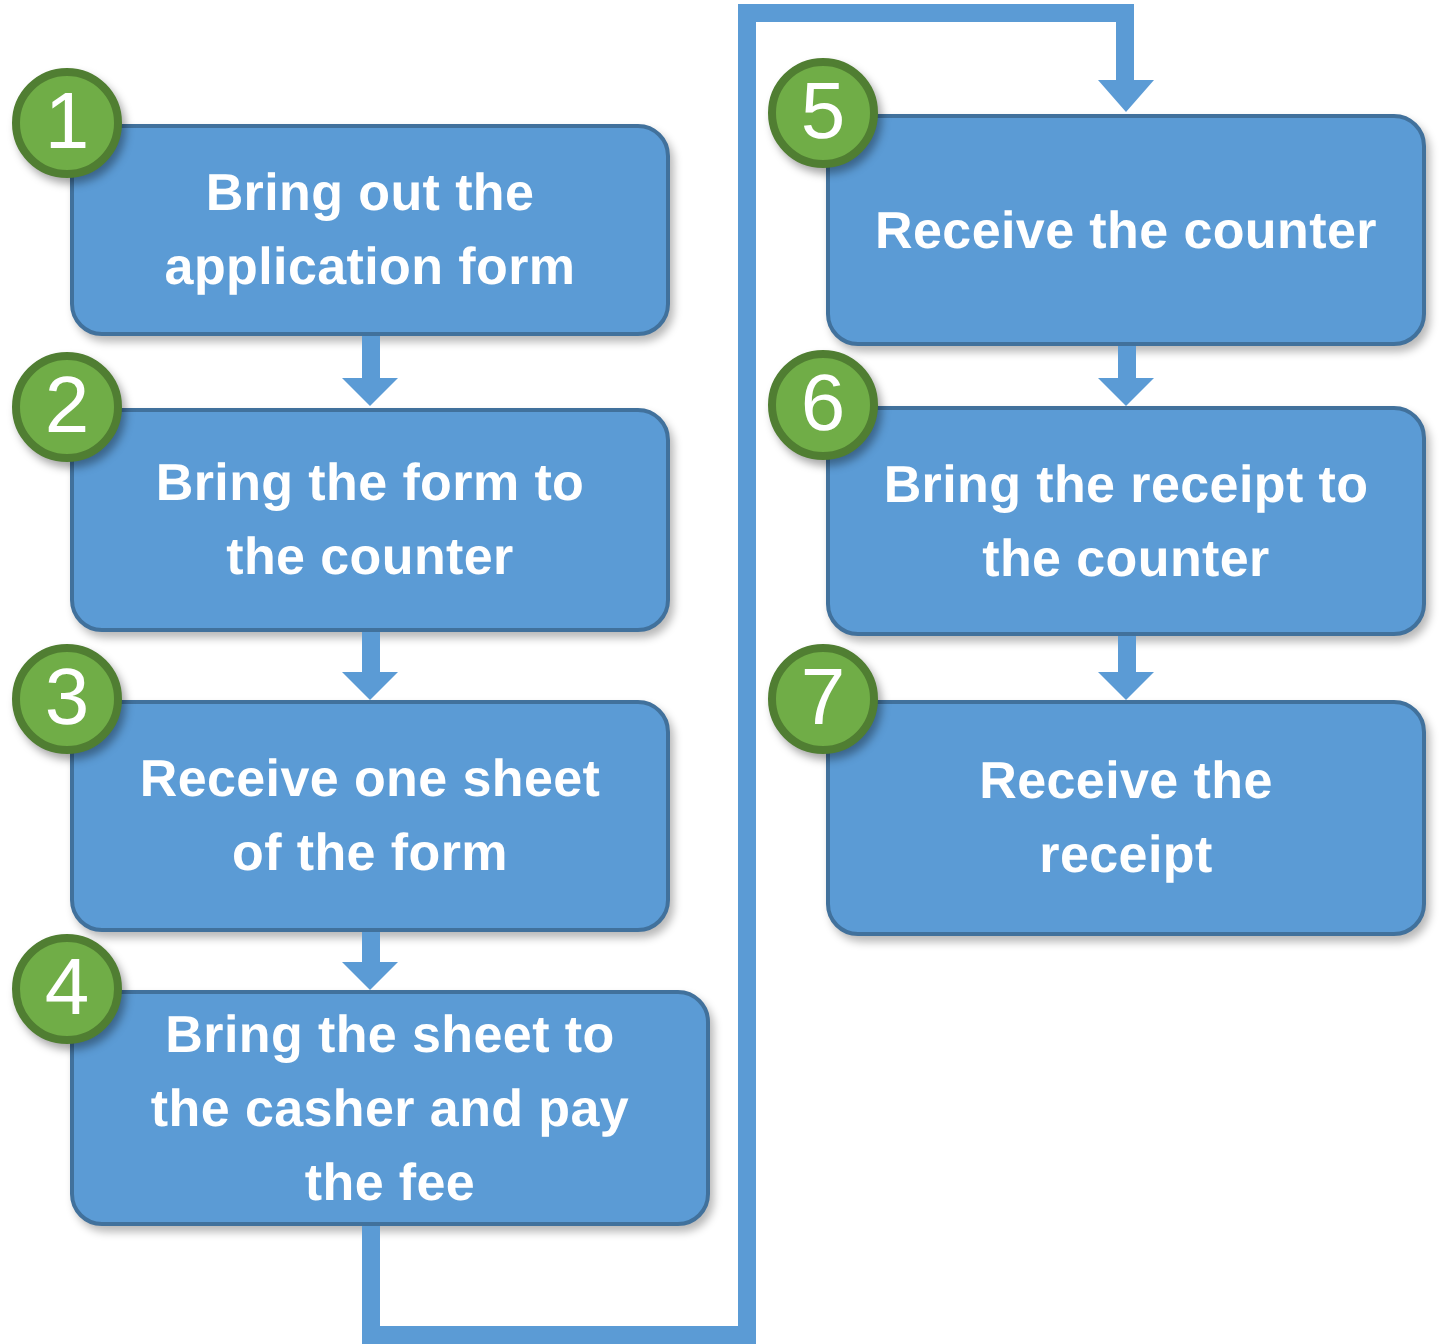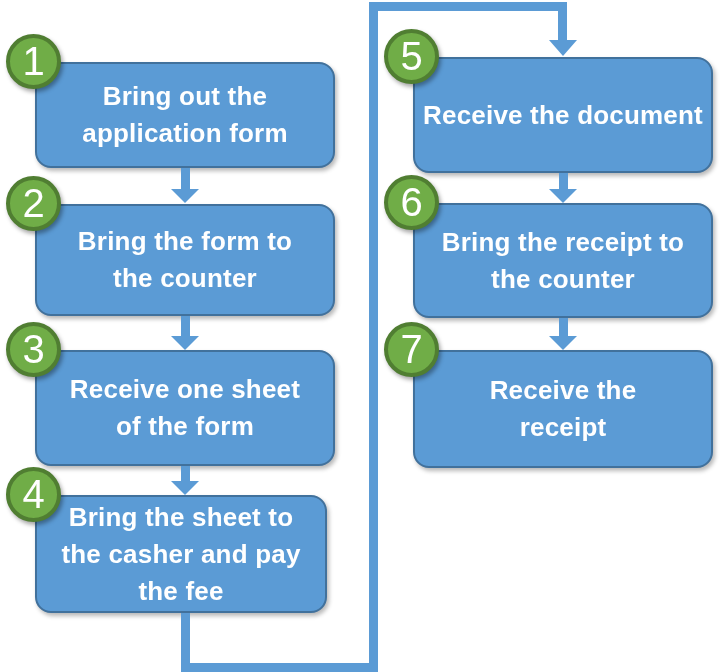--- a/index.html
+++ b/index.html
@@ -62,21 +62,21 @@
     color: var(--text, #fff);
     font-size: 40px;
     line-height: 1;
     transform: translateY(-1px);
   }
 
   
   .s1 { left: 35px;  top: 62px;  width: 300px; height: 106px; }
   .s2 { left: 35px;  top: 204px; width: 300px; height: 112px; }
   .s3 { left: 35px;  top: 350px; width: 300px; height: 116px; }
-  .s4 { left: 35px;  top: 495px; width: 292px; height: 118px; }
+  .s4 { left: 35px;  top: 495px; width: 320px; height: 118px; }
   .s5 { left: 413px; top: 57px;  width: 300px; height: 116px; }
   .s6 { left: 413px; top: 203px; width: 300px; height: 115px; }
   .s7 { left: 413px; top: 350px; width: 300px; height: 118px; }
 
   
   .arrow {
     position: absolute;
     width: 28px;
     display: flex;
     flex-direction: column;
@@ -182,21 +182,21 @@
 the casher and pay
 the fee</span>
     </div>
     <div class="badge">
       <span>4</span>
     </div>
   </div>
 
   <div class="step s5">
     <div class="box">
-      <span class="box-text">Receive the document</span>
+      <span class="box-text">Receive the counter</span>
     </div>
     <div class="badge">
       <span>5</span>
     </div>
   </div>
 
   <div class="step s6">
     <div class="box">
       <span class="box-text">Bring the receipt to
 the counter</span>

